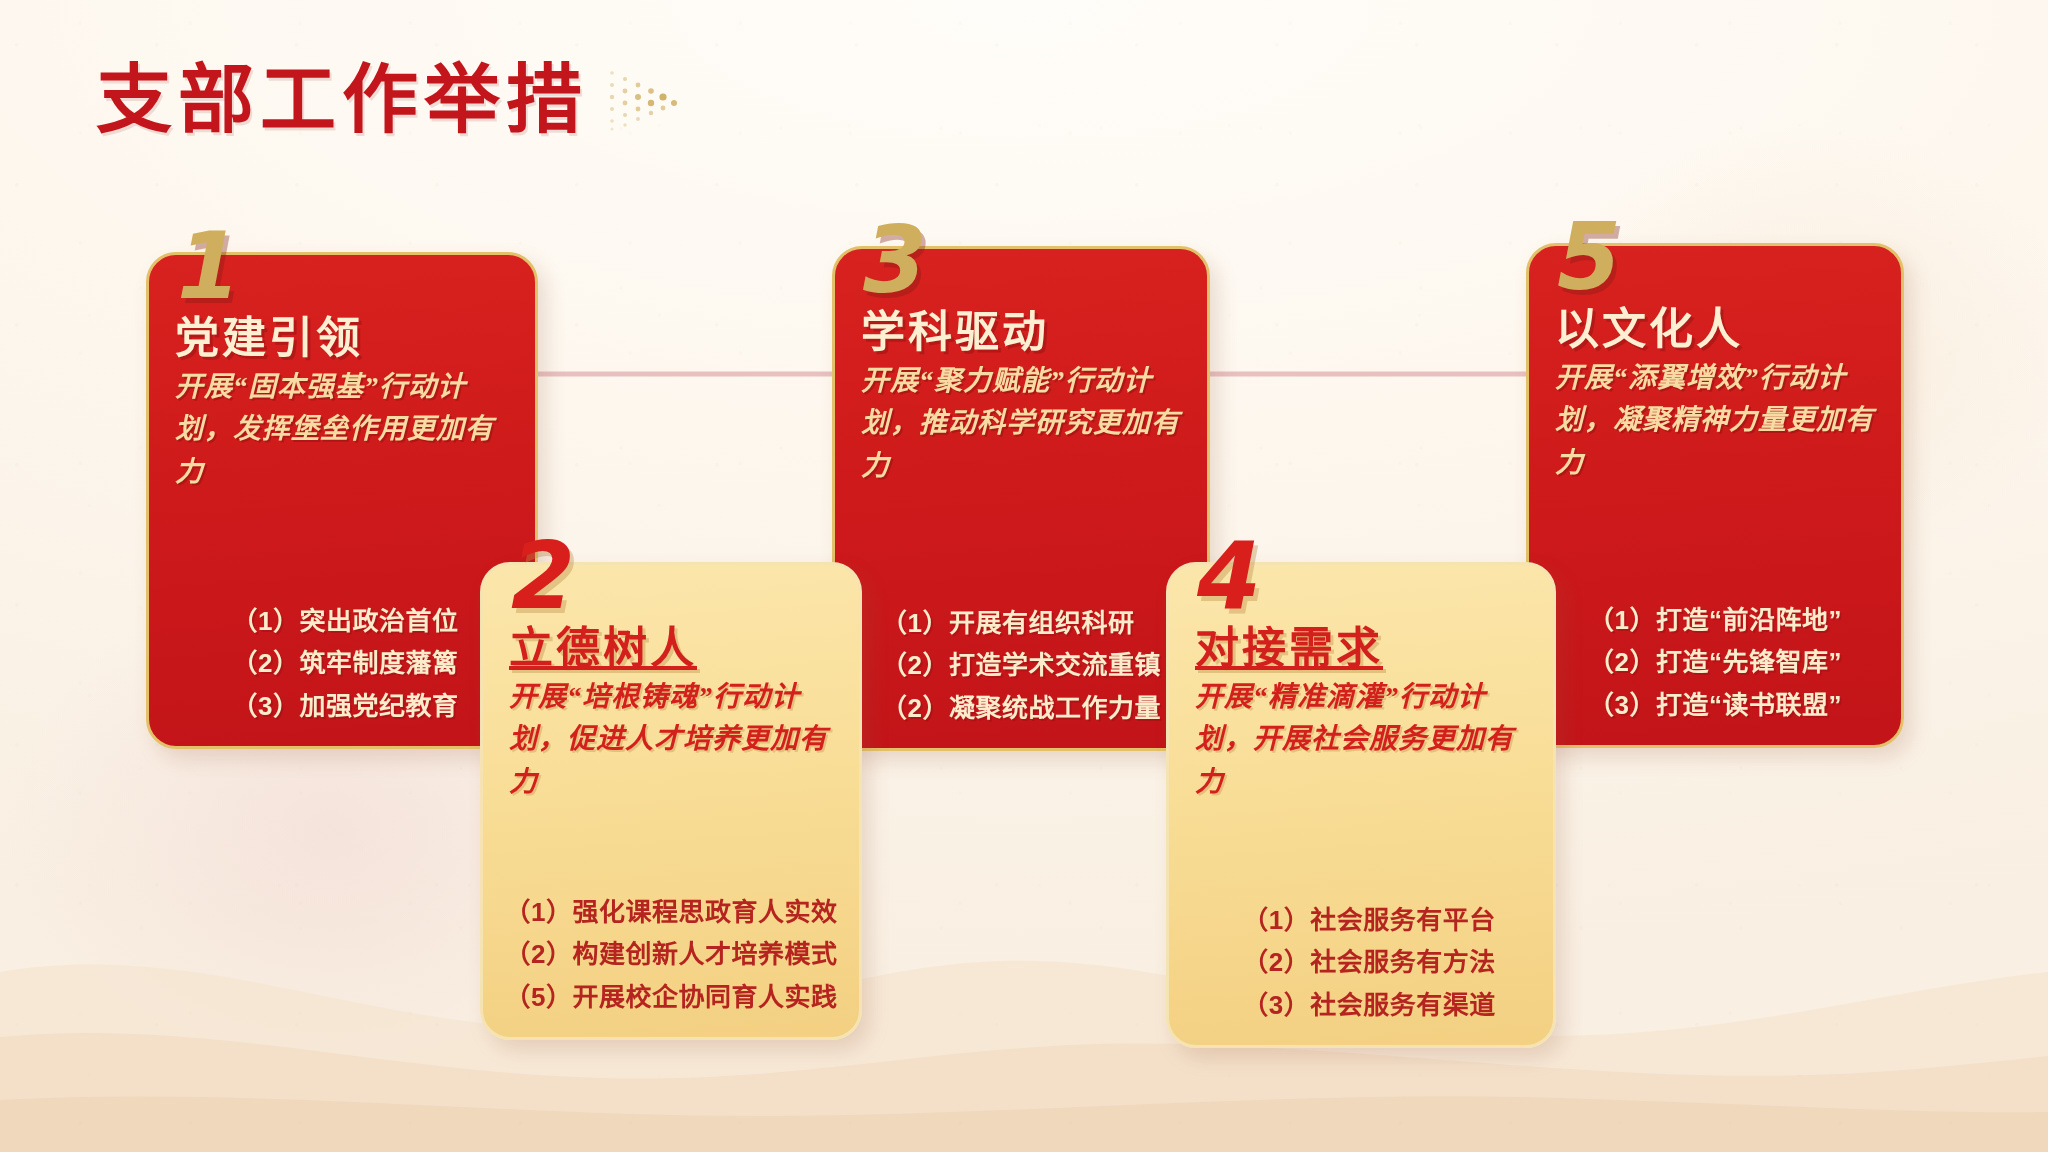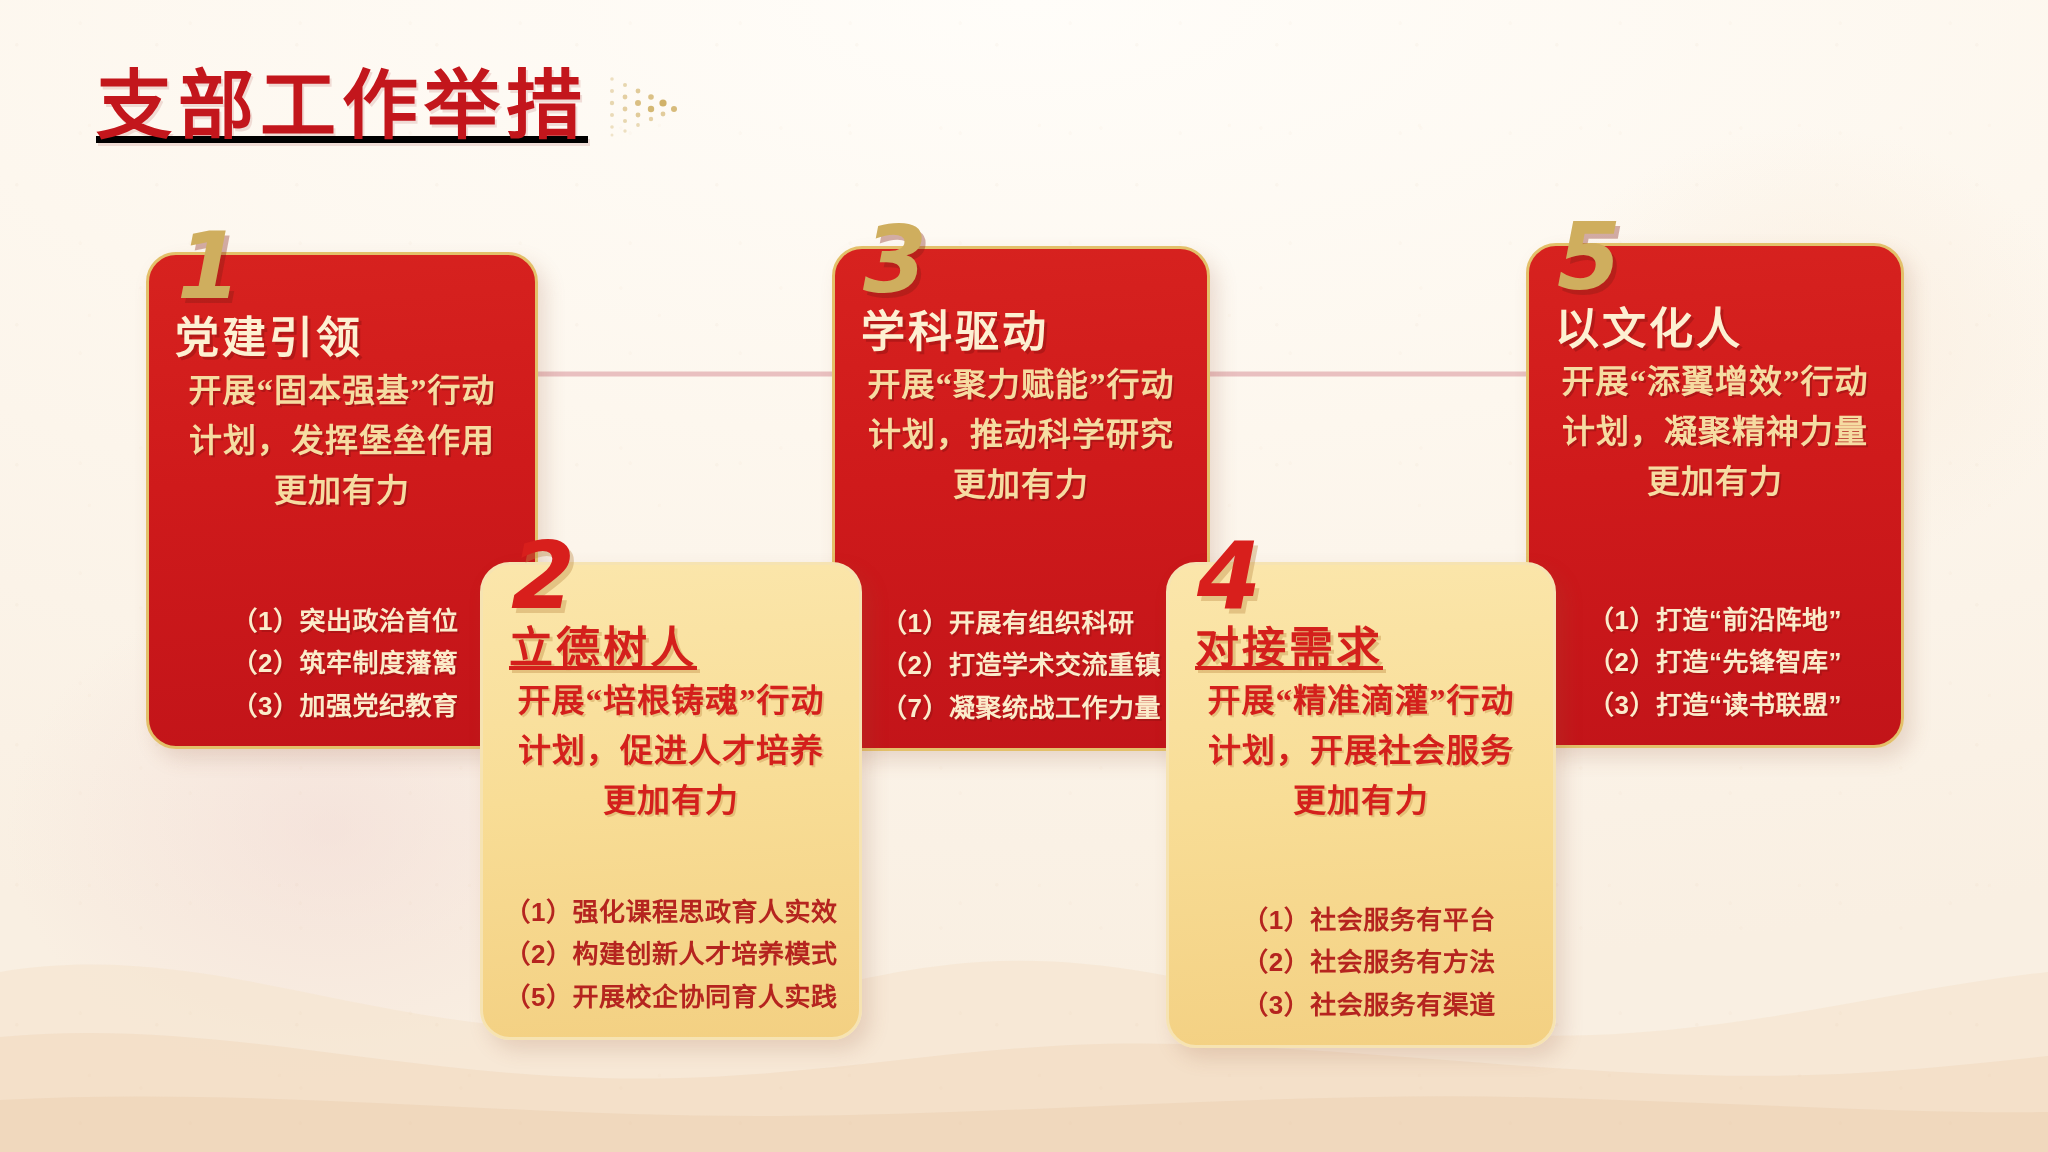--- a/index.html
+++ b/index.html
@@ -34,21 +34,21 @@
     background:radial-gradient(closest-side, rgba(240,214,210,.50), rgba(240,214,210,0) 72%);
     pointer-events:none;
   }
   .bg-wash-r{
     position:absolute;right:-140px;top:40px;width:760px;height:620px;
     background:radial-gradient(closest-side, rgba(248,232,214,.55), rgba(248,232,214,0) 72%);
     pointer-events:none;
   }
 
   
-  .title-row{position:absolute;left:96px;top:68px;display:flex;align-items:center;gap:16px;text-decoration:underline;}
+  .title-row{position:absolute;left:96px;top:62px;display:flex;align-items:center;gap:16px;}
   .page-title{
     font-family:"Liberation Serif","DejaVu Serif",serif;
     font-weight:700;font-size:76px;line-height:1;color:#c3161c;
     letter-spacing:6px;
     text-shadow:2px 3px 0 rgba(150,20,20,.13);
     white-space:nowrap;
   }
   .arrow-dots{width:86px;height:74px;flex:none;}
 
   
@@ -83,23 +83,24 @@
   .card-heading{
     font-family:"Liberation Sans","DejaVu Sans",sans-serif;
     font-weight:700;font-size:44px;line-height:1.06;
     text-align:left;letter-spacing:3px;margin:6px 0 4px 0;
   }
   .card.red  .card-heading{color:#fdf0d2;text-shadow:3px 3px 0 rgba(140,18,18,.45);}
   .card.gold .card-heading{color:#d4201c;text-shadow:3px 3px 0 rgba(200,150,80,.45);text-decoration:underline;}
 
   .card-desc{
     font-family:"Liberation Serif","DejaVu Serif",serif;
-    font-weight:700;font-size:33px;line-height:1.52;
-    text-align:center;letter-spacing:1px;
+    font-weight:700;font-size:28px;line-height:1.52;
+    text-align:left;letter-spacing:1px;
     margin:0 0 10px 0;
+    font-style:italic;
   }
   .card.red  .card-desc{color:#f6dca2;text-shadow:2px 2px 0 rgba(140,18,18,.5);}
   .card.gold .card-desc{color:#d4201c;text-shadow:2px 2px 0 rgba(200,150,80,.42);}
 
   .card-list{
     list-style:none;margin:0;padding:0;
     display:flex;flex-direction:column;gap:9px;
     margin-top:auto;
   }
   .card-list li{
@@ -201,21 +202,21 @@
     </ul>
   </div>
 
   <div class="card red" id="card-3">
     <div class="card-badge">3</div>
     <div class="card-heading">学科驱动</div>
     <div class="card-desc">开展“聚力赋能”行动计划，推动科学研究更加有力</div>
     <ul class="card-list">
       <li>（1）开展有组织科研</li>
       <li>（2）打造学术交流重镇</li>
-      <li>（7）凝聚统战工作力量</li>
+      <li>（2）凝聚统战工作力量</li>
     </ul>
   </div>
 
   <div class="card gold" id="card-4">
     <div class="card-badge">4</div>
     <div class="card-heading">对接需求</div>
     <div class="card-desc">开展“精准滴灌”行动计划，开展社会服务更加有力</div>
     <ul class="card-list">
       <li>（1）社会服务有平台</li>
       <li>（2）社会服务有方法</li>

